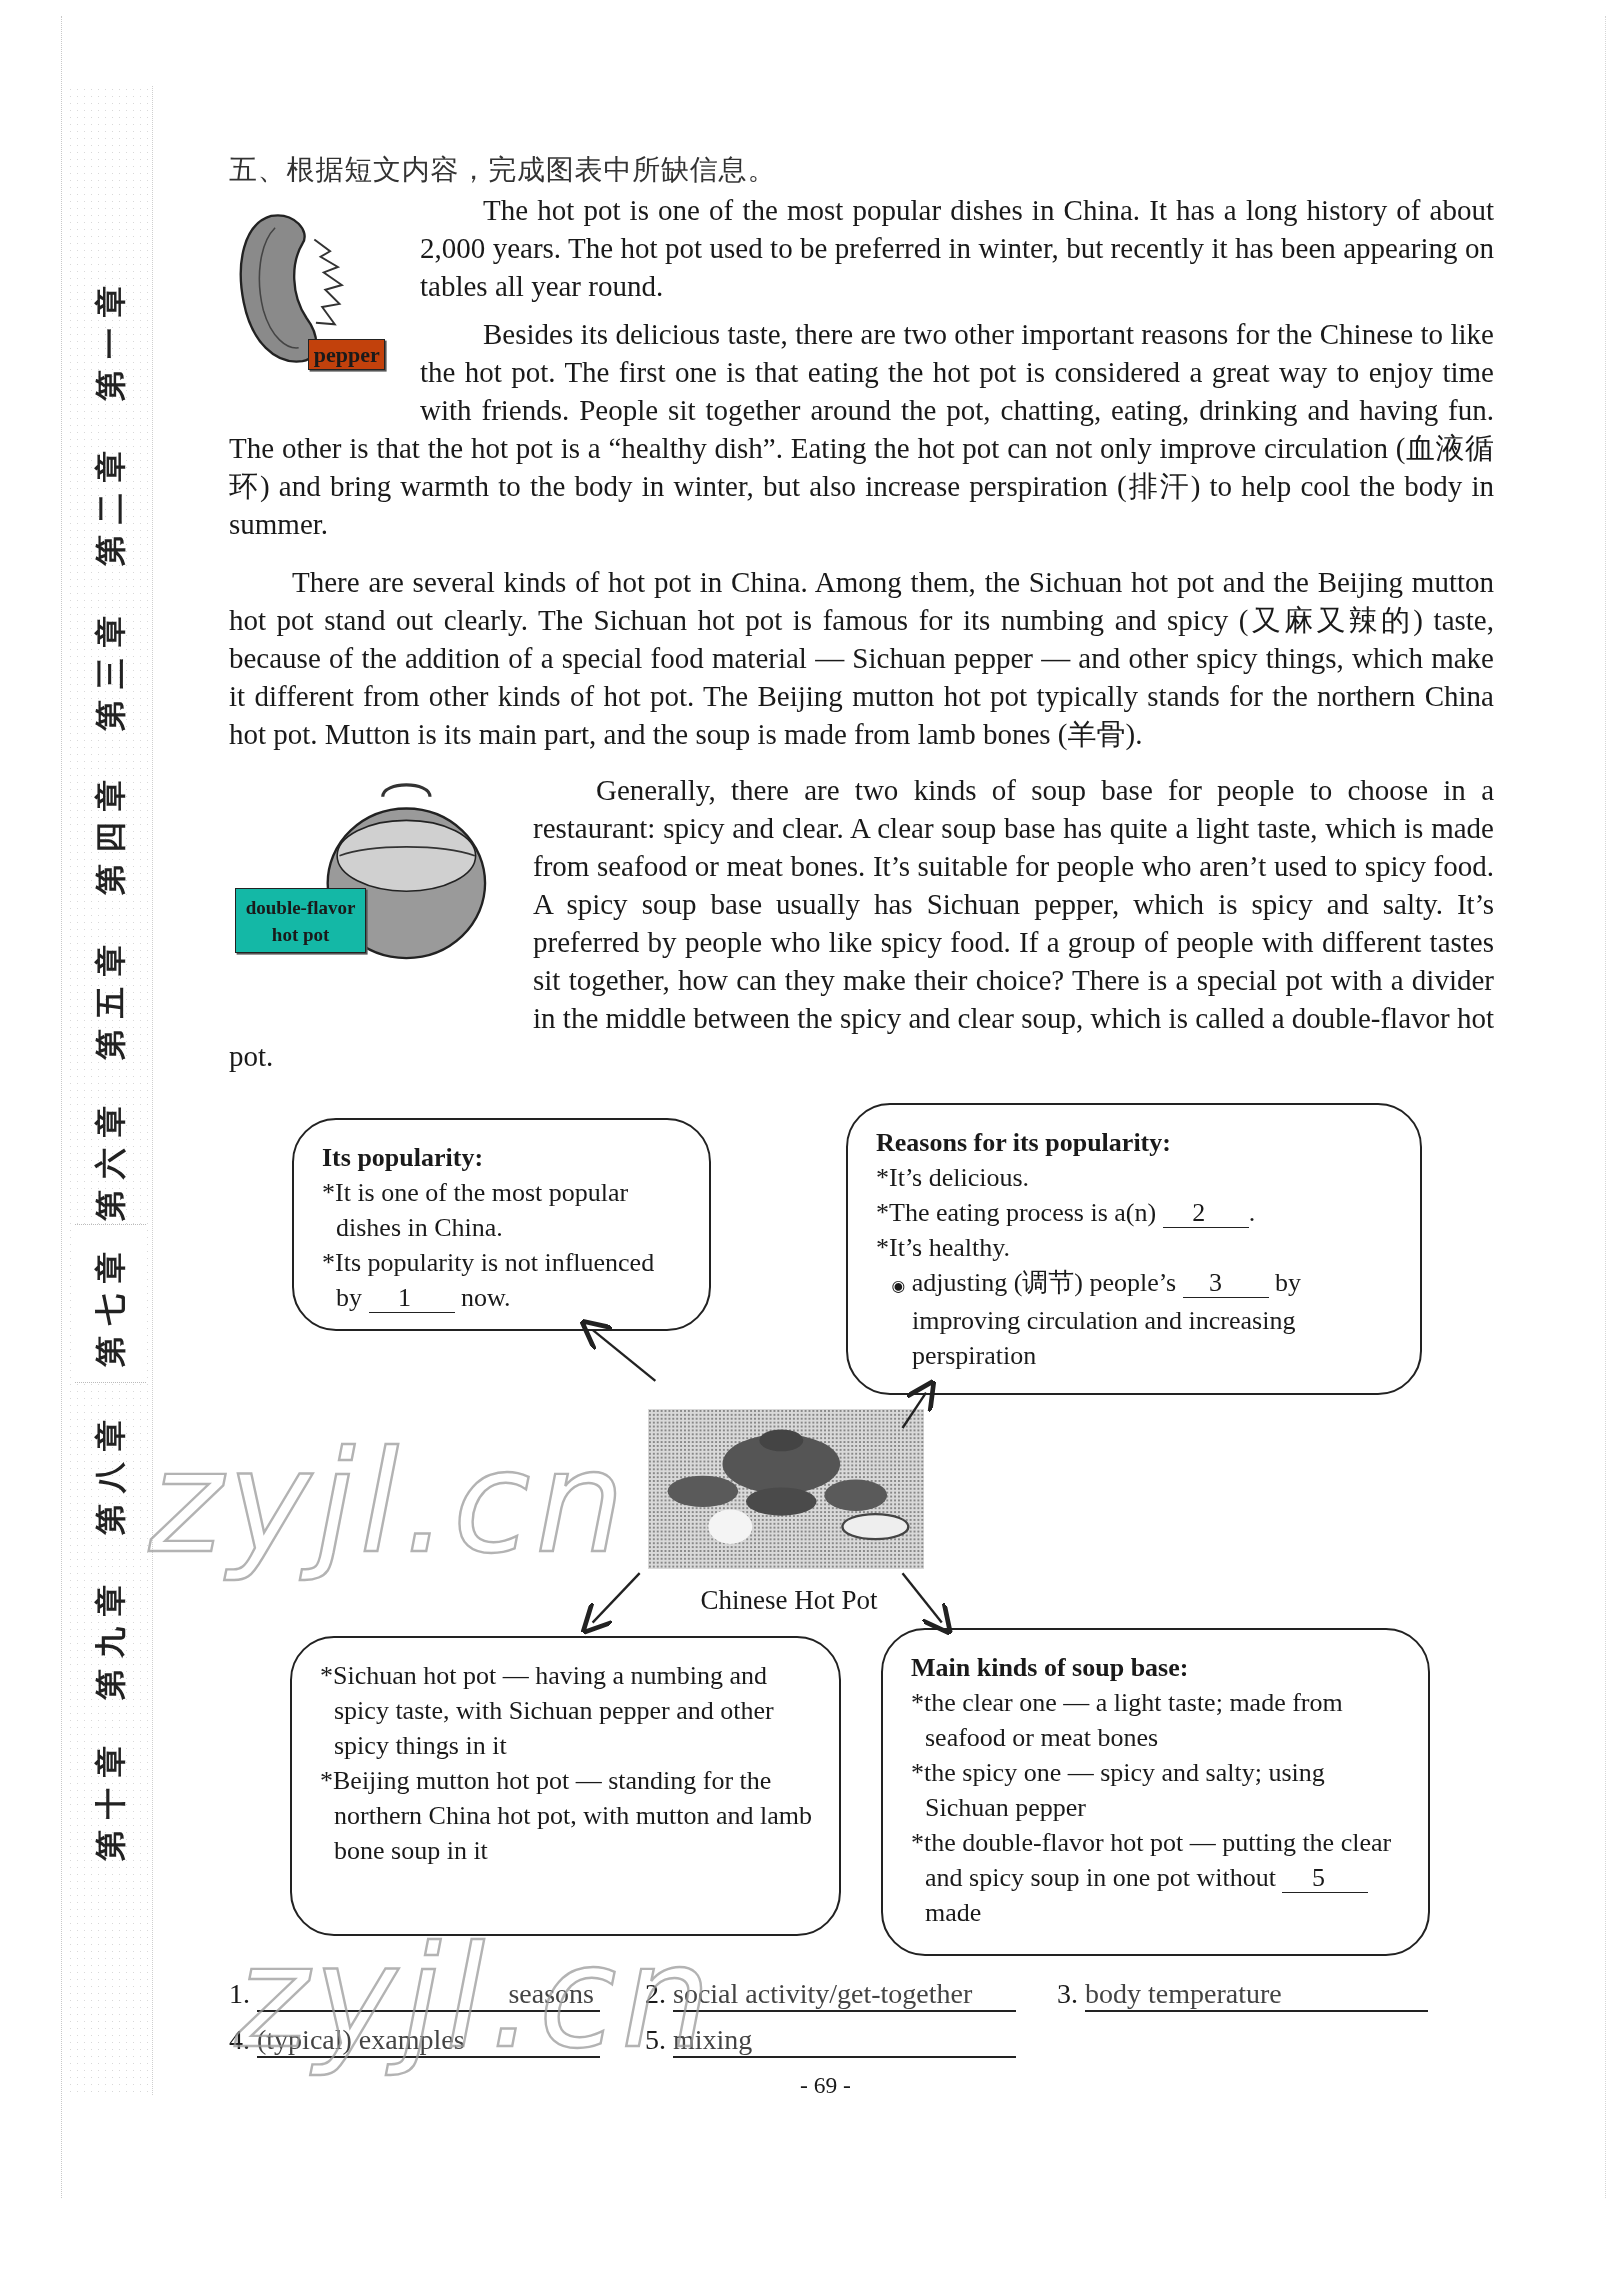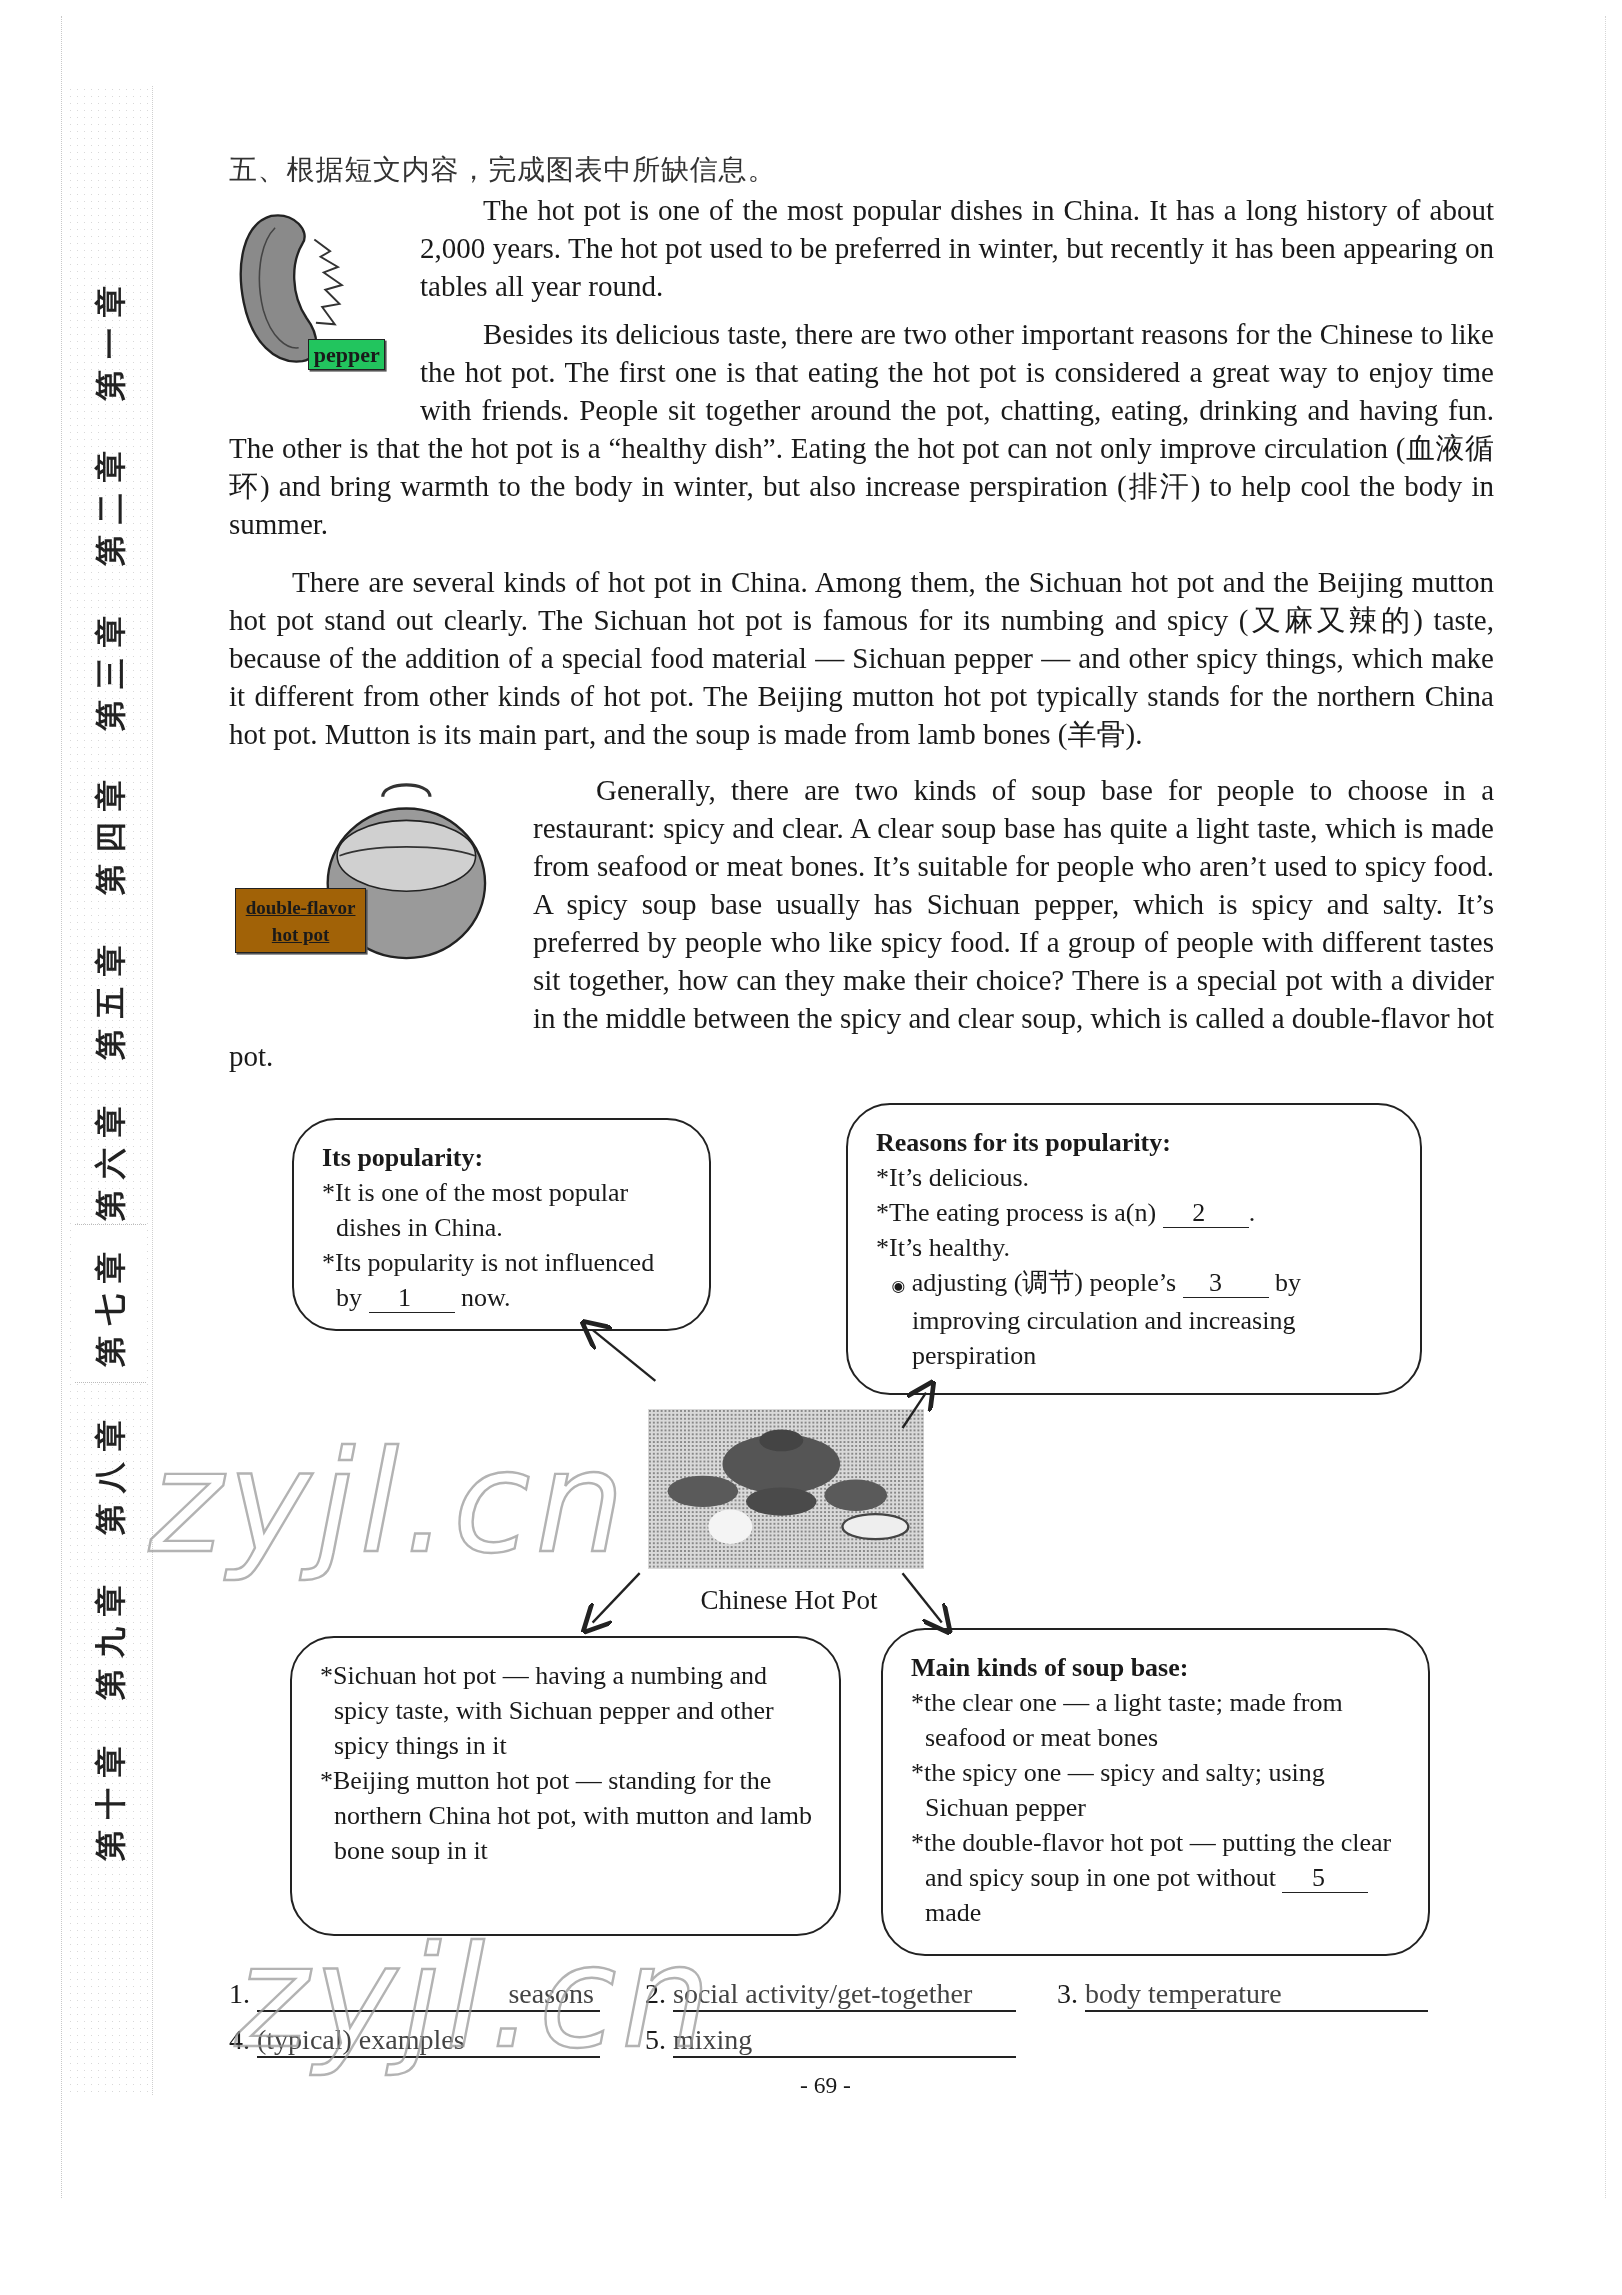--- a/index.html
+++ b/index.html
@@ -17,25 +17,25 @@
   .chapter-tab span { display:block; transform:rotate(-90deg); white-space:nowrap;
          font-family:"DejaVu Sans",sans-serif; font-weight:bold; font-size:31px; letter-spacing:11px; color:#222; }
   .chapter-tab.active { background:#ffffff; border-top:1.6px dotted #bbb; border-bottom:1.6px dotted #bbb; }
   .heading { position:absolute; left:229px; top:151px; font-family:"DejaVu Sans",sans-serif;
          font-size:28px; color:#333; letter-spacing:0.8px; }
   .para { position:absolute; font-size:29px; line-height:38px; text-align:justify; text-align-last:left; }
   .para .indent { display:inline-block; width:63px; }
 
   .pepper-pic { position:absolute; left:228px; top:208px; width:157px; height:165px; }
   .pepper-label { position:absolute; left:308px; top:339px; border:1.6px solid #222;
-         font-weight:bold; font-size:22px; padding:1.6px 4.7px; background:#22c55e; box-shadow:1.6px 1.6px 0 #555; }
+         font-weight:bold; font-size:22px; padding:1.6px 4.7px; background:#c2410c; box-shadow:1.6px 1.6px 0 #555; }
   .pot-pic { position:absolute; left:308px; top:781px; width:181px; height:181px; }
   .pot-label { position:absolute; left:235px; top:888px; width:126px; border:1.6px solid #222;
-         font-weight:bold; font-size:19px; line-height:27px; text-align:center; padding:4.7px 1.6px; background:#a16207;
-         box-shadow:1.6px 1.6px 0 #555;text-decoration:underline; }
+         font-weight:bold; font-size:19px; line-height:27px; text-align:center; padding:4.7px 1.6px; background:#14b8a6;
+         box-shadow:1.6px 1.6px 0 #555; }
 
   .box { position:absolute; border:2.4px solid #222; border-radius:44px; background:#fff;
          font-size:26px; line-height:35px; padding:20.4px 23.5px 15.7px 28px; box-sizing:border-box; }
   .box .title { font-weight:bold; }
   .box .item { padding-left:14px; text-indent:-14px; }
   .box .sub { padding-left:36px; text-indent:-20.4px; }
   .blank { display:inline-block; min-width:86px; border-bottom:1.6px solid #222; text-align:center; line-height:28px; }
 
   .center-img { position:absolute; left:648px; top:1409px; width:276px; height:160px;
          background-image:radial-gradient(#888 0.8px, transparent 0.9px); background-size:3.9px 3.9px; background-color:#d9d9d9; }

